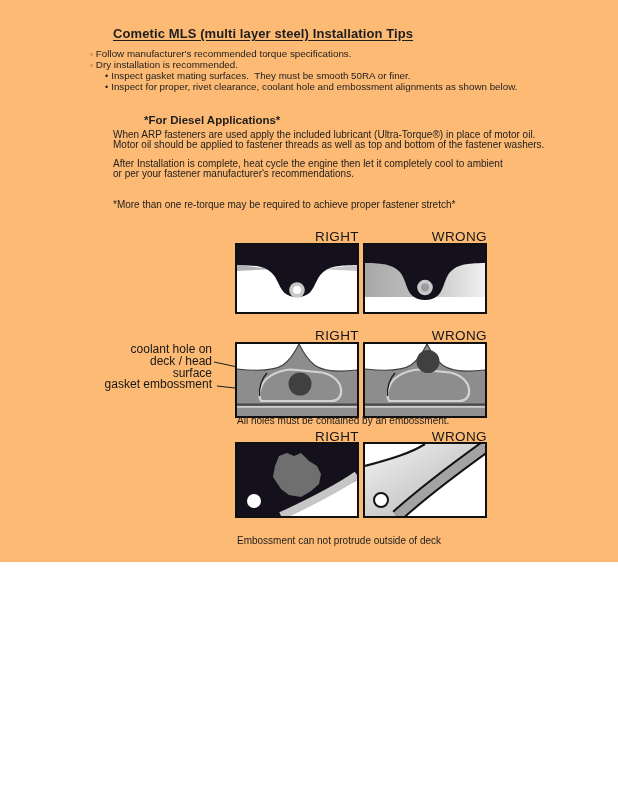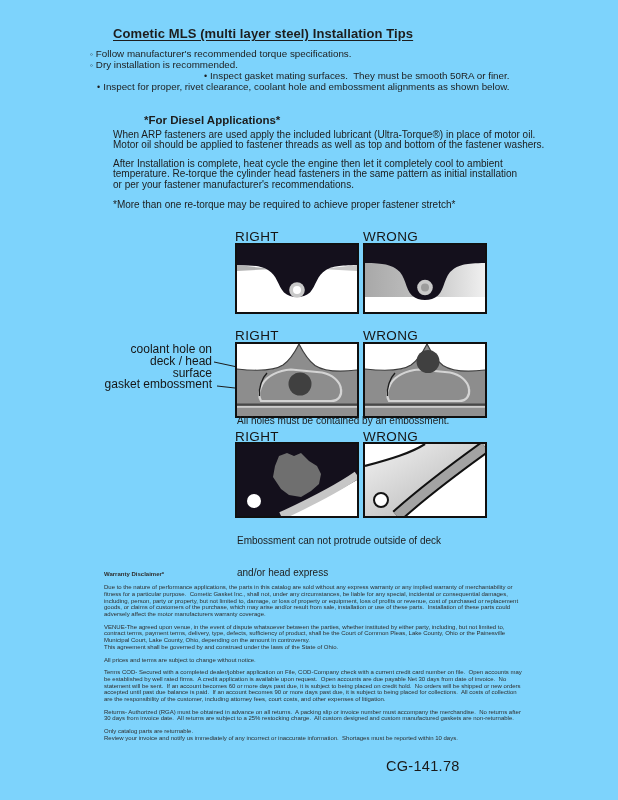--- a/index.html
+++ b/index.html
@@ -1,37 +1,37 @@
 <!DOCTYPE html>
 <html><head>
 <meta charset="utf-8">
 <style>
   html,body { margin:0; padding:0; background:#ffffff; }
   .page {
-    position:relative; width:618px; height:800px; background:#7dd3fc;
+    position:relative; width:618px; height:562px; background:#fdba74;
     font-family:"Liberation Sans", sans-serif; color:#1d1d1d; overflow:hidden;text-decoration:underline;
   }
   .abs { position:absolute; }
 
   .title {
     left:113px; top:26px; font-size:13px; font-weight:bold;
     text-decoration:underline; text-underline-offset:2px; letter-spacing:0.1px;
   }
 
   .bullets { left:90px; top:49px; font-size:9.8px; line-height:10.2px; }
   .bl { white-space:pre; }
   .bl::before { content:"\25E6";  font-size:8px; margin-right:3px; position:relative; top:-0.5px; }
-  .bl2 { white-space:pre; margin-left:7px;text-align:right; }
+  .bl2 { white-space:pre; margin-left:15px; }
   .bl2::before { content:"\2022"; font-size:9px; margin-right:3px; }
 
   .heading { left:113px; top:114px; font-size:11.5px; font-weight:bold;margin-left:31px; }
   .para { left:113px; width:450px; font-size:10px; line-height:10.3px; }
   .pline { white-space:pre; }
 
-  .dlabel { width:124px; text-align:left; font-size:13.5px; letter-spacing:0.4px; color:#161616; }
+  .dlabel { width:124px; text-align:right; font-size:13.5px; letter-spacing:0.4px; color:#161616; }
   .dbox { width:120px; border:2px solid #101010; background:#fff; }
   .dbox svg { display:block; }
   .caption { left:237px; font-size:10px; line-height:10.6px; white-space:pre; }
 
   .ann { text-align:right; font-size:12px; line-height:12px; color:#161616; }
 
   .disc { left:104px; top:571px; width:430px; font-size:6px; line-height:6.7px; color:#2e2e2e; }
   .disc-head { font-weight:bold; margin-bottom:6.5px; }
   .disc p { margin:0 0 6px 0; }
   .dline { white-space:pre; }
@@ -52,21 +52,20 @@
     <div class="bl2">Inspect for proper, rivet clearance, coolant hole and embossment alignments as shown below.</div>
   </div>
 
   <div class="abs heading">*For Diesel Applications*</div>
   <div class="abs para" style="top:130px">
     <div class="pline">When ARP fasteners are used apply the included lubricant (Ultra-Torque®) in place of motor oil.</div>
     <div class="pline">Motor oil should be applied to fastener threads as well as top and bottom of the fastener washers.</div>
   </div>
   <div class="abs para" style="top:159px">
     <div class="pline">After Installation is complete, heat cycle the engine then let it completely cool to ambient</div>
-    <div class="pline">temperature. Re-torque the cylinder head fasteners in the same pattern as initial installation</div>
     <div class="pline">or per your fastener manufacturer's recommendations.</div>
   </div>
   <div class="abs para" style="top:200px">
     <div class="pline">*More than one re-torque may be required to achieve proper fastener stretch*</div>
   </div>
 
   <div class="abs dlabel" style="left:235px; top:229px">RIGHT</div>
   <div class="abs dlabel" style="left:363px; top:229px">WRONG</div>
 
   <div class="abs dbox" style="left:235px; top:243px; height:67px">

